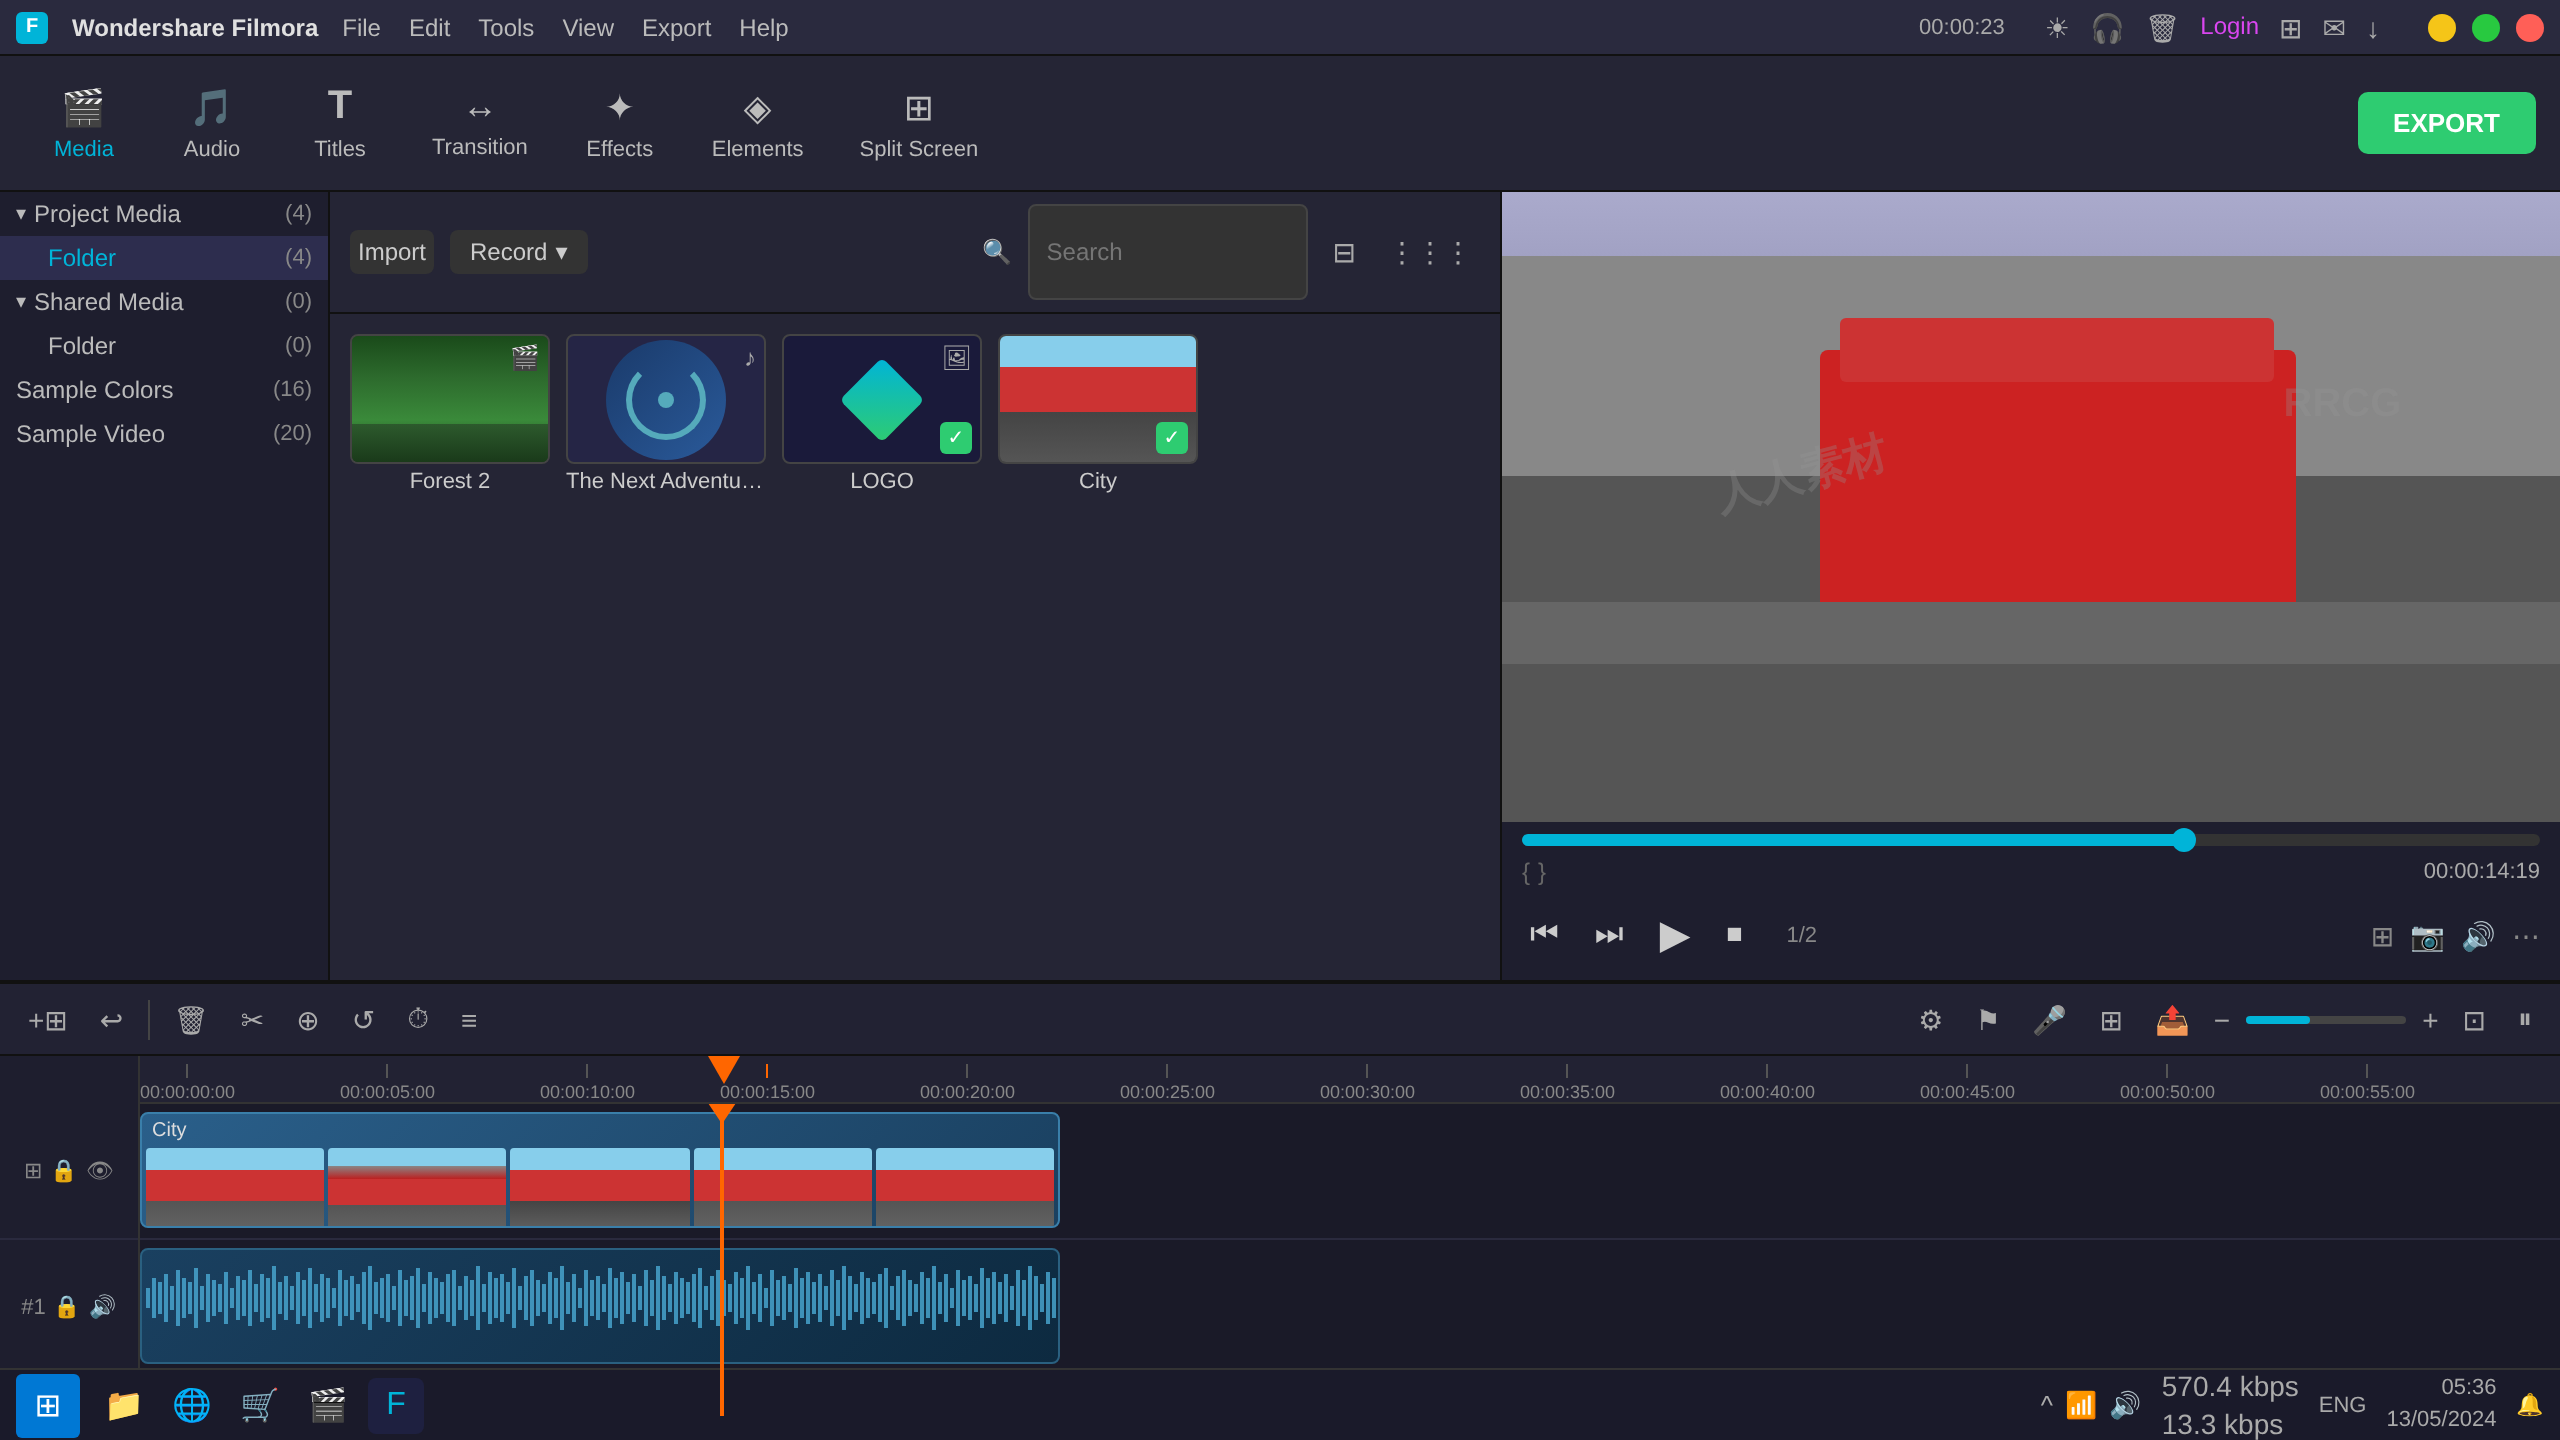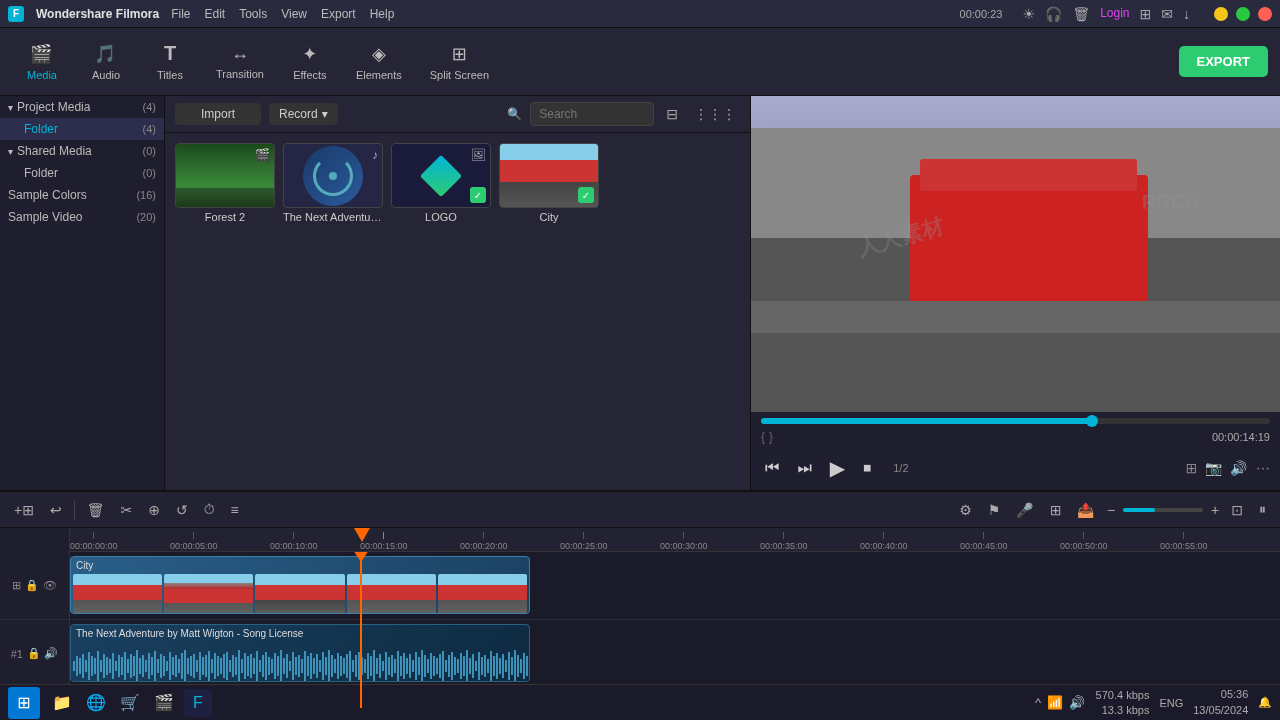--- a/index.html
+++ b/index.html
@@ -32,23 +32,23 @@
     
     #left-panel { width: 165px; background: #1e1e2e; border-right: 1px solid #111; overflow-y: auto; flex-shrink: 0; }
     .tree-item { padding: 4px 8px; cursor: pointer; display: flex; align-items: center; gap: 4px; font-size: 12px; color: #bbb; }
     .tree-item.active { background: #2d2d4e; color: #00b4d8; }
     .tree-item .arrow { font-size: 10px; }
     .tree-item .count { margin-left: auto; color: #888; font-size: 11px; }
 
     
     #media-panel { flex: 1; background: #252535; display: flex; flex-direction: column; overflow: hidden; }
     #media-toolbar { display: flex; align-items: center; gap: 8px; padding: 6px 10px; border-bottom: 1px solid #111; background: #252535; }
-    .media-btn { background: #333; color: #ccc; border: none; padding: 4px 26px; border-radius: 4px; cursor: pointer; font-size: 12px; }
+    .media-btn { background: #333; color: #ccc; border: none; padding: 4px 4px; border-radius: 4px; cursor: pointer; font-size: 12px; }
     .record-btn { background: #333; color: #ccc; border: none; padding: 4px 10px; border-radius: 4px; cursor: pointer; font-size: 12px; display: flex; align-items: center; gap: 4px; }
-    .search-box { background: #333; border: 1px solid #444; color: #ccc; padding: 4px 8px; border-radius: 4px; font-size: 12px; width: 124px; }
+    .search-box { background: #333; border: 1px solid #444; color: #ccc; padding: 16px 8px; border-radius: 4px; font-size: 12px; width: 140px; }
     .filter-btn { background: none; border: none; color: #aaa; cursor: pointer; font-size: 14px; padding: 4px; }
     .grid-btn { background: none; border: none; color: #aaa; cursor: pointer; font-size: 14px; padding: 4px; }
 
     #media-grid { display: flex; flex-wrap: wrap; gap: 8px; padding: 10px; overflow-y: auto; flex: 1; }
     .media-item { width: 100px; cursor: pointer; }
     .media-thumb { width: 100px; height: 65px; background: #333; border-radius: 4px; overflow: hidden; position: relative; border: 1px solid #444; }
     .media-thumb .check { position: absolute; bottom: 4px; right: 4px; width: 16px; height: 16px; background: #2ecc71; border-radius: 3px; display: flex; align-items: center; justify-content: center; color: white; font-size: 10px; }
     .media-thumb .type-icon { position: absolute; top: 4px; right: 4px; color: #aaa; font-size: 12px; }
     .media-label { font-size: 11px; color: #ccc; margin-top: 3px; text-align: center; white-space: nowrap; overflow: hidden; text-overflow: ellipsis; }
 
@@ -430,21 +430,20 @@
               <div style="flex:1;background:linear-gradient(180deg,#87CEEB 0%,#87CEEB 20%,#888 20%,#bb2222 35%,#cc3333 35%,#cc3333 65%,#555 65%,#666 100%);border-radius:2px;"></div>
               <div style="flex:1;background:linear-gradient(180deg,#87CEEB 0%,#87CEEB 25%,#cc3333 25%,#cc3333 60%,#444 60%,#666 100%);border-radius:2px;"></div>
               <div style="flex:1;background:linear-gradient(180deg,#87CEEB 0%,#87CEEB 25%,#cc3333 25%,#cc3333 60%,#555 60%,#666 100%);border-radius:2px;"></div>
               <div style="flex:1;background:linear-gradient(180deg,#87CEEB 0%,#87CEEB 25%,#cc3333 25%,#cc3333 60%,#555 60%,#666 100%);border-radius:2px;"></div>
             </div>
           </div>
         </div>
 
         <div class="track-row">
           <div class="track-clip audio-clip" style="left:0px;width:460px;">
-            <div class="clip-label">The Next Adventure by Matt Wigton - Song License</div>
 
             <div class="audio-wave">
               <svg width="460" height="40" xmlns="http://www.w3.org/2000/svg">
                 <rect x="0" y="0" width="460" height="40" fill="transparent"></rect>
 
                 <g fill="#4aaad4" opacity="0.8">
                   <rect x="2" y="15" width="2" height="10"></rect>
                   <rect x="5" y="10" width="2" height="20"></rect>
                   <rect x="8" y="12" width="2" height="16"></rect>
                   <rect x="11" y="8" width="2" height="24"></rect>
@@ -623,21 +622,21 @@
     <div class="taskbar-icon">🛒</div>
     <div class="taskbar-icon">🎬</div>
     <div class="taskbar-icon" style="color:#00b4d8;background:#1e2040;">F</div>
   </div>
   <div class="sys-tray">
     <div class="sys-icons">
       <span>^</span>
       <span>📶</span>
       <span>🔊</span>
     </div>
-    <div style="font-size:11px;line-height:1.3;text-align:right;">
+    <div style="font-size:14px;line-height:1.3;">
       <div>570.4 kbps</div>
       <div>13.3 kbps</div>
     </div>
     <span>ENG</span>
     <div style="text-align:right;font-size:11px;line-height:1.4;">
       <div>05:36</div>
       <div>13/05/2024</div>
     </div>
     <span>🔔</span>
   </div>

